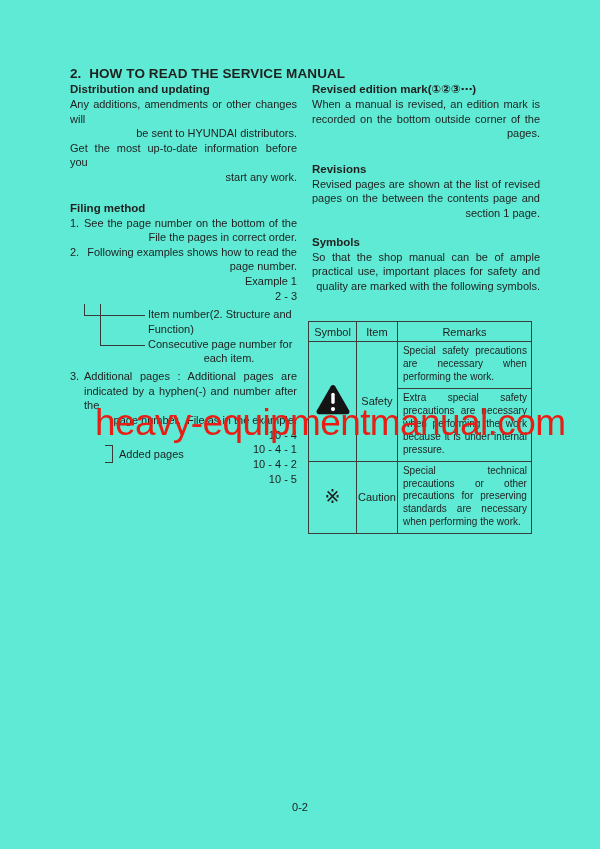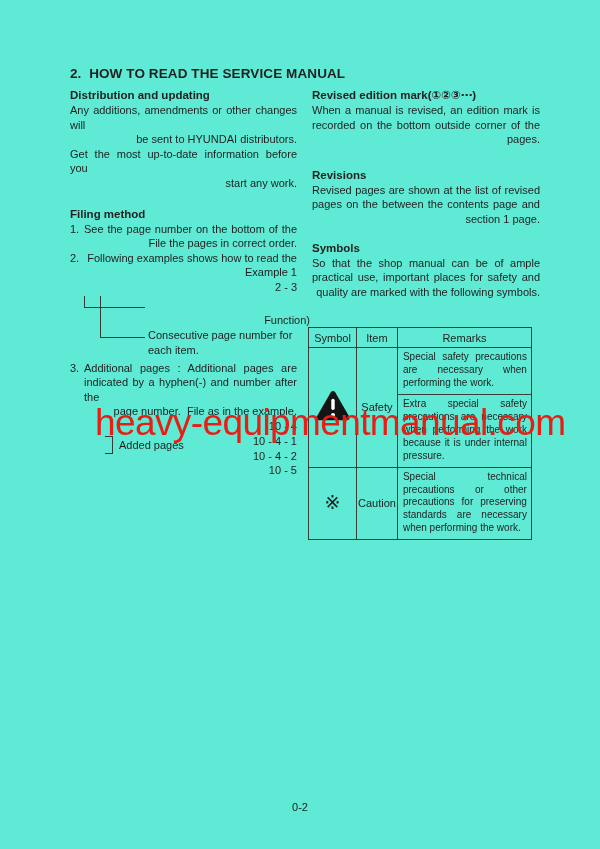--- a/index.html
+++ b/index.html
@@ -5,39 +5,39 @@
   html,body { margin:0; padding:0; background:#ffffff; }
   .page {
     position:relative; width:600px; height:849px; background:#5eead4;
     font-family:"Liberation Sans","DejaVu Sans",sans-serif; color:#1f1f1f;
     overflow:hidden;
   }
   .title {
     position:absolute; left:70px; top:66px;
     font-size:13.5px; font-weight:bold; white-space:pre; letter-spacing:0.1px;
   }
-  .col { position:absolute; top:88px; font-size:11px; line-height:14.6px; }
+  .col { position:absolute; top:82px; font-size:11px; line-height:14.6px; }
   .col-left  { left:70px;  width:227px; }
   .col-right { left:312px; width:228px; }
   .hd { font-weight:bold; font-size:11.5px; line-height:15px; }
   .ln { white-space:pre-wrap;text-align:right; }
   .ln.j { text-align:justify; text-align-last:justify; }
   .sp16 { margin-top:16px; }
   .sp21 { margin-top:21px; }
   .sp14 { margin-top:14px; }
   .li { position:relative; padding-left:14px; }
   .li .no { position:absolute; left:0; top:0; }
   
   .diagram { position:relative; height:66px; margin-left:14px; }
   .br-a { position:absolute; left:0;  top:1px; width:60px; height:11px;
           border-left:1px solid #3a3a3a; border-bottom:1px solid #3a3a3a; }
   .br-b { position:absolute; left:16px; top:1px; width:44px; height:41px;
           border-left:1px solid #3a3a3a; border-bottom:1px solid #3a3a3a; }
   .dlbl { position:absolute; left:64px; width:162px; white-space:nowrap; }
-  .dl1 { top:4px; } .dl2 { top:18.6px;text-align:right; } .dl3 { top:33.6px; } .dl4 { top:48.2px; }
+  .dl1 { top:4px; } .dl2 { top:18.6px; } .dl3 { top:33.6px; } .dl4 { top:48.2px;text-align:center; }
   
   .pagenums { position:relative; margin-left:3px; line-height:14.8px; }
   .ap-bracket { position:absolute; left:32px; top:17px; width:7px; height:16px;
           border-top:1px solid #3a3a3a; border-right:1px solid #3a3a3a; border-bottom:1px solid #3a3a3a; }
   .ap-label { position:absolute; left:46px; top:19px; }
   
   table.symtab { border-collapse:collapse; margin:28px 0 0 -4px; table-layout:fixed; }
   .symtab th, .symtab td { border:1px solid #3c3c3c;margin-left:8px; }
   .symtab th { font-size:11px; font-weight:normal; height:19px; padding:0; }
   .c-sym  { width:48px; }  .c-item { width:40px; } .c-rem { width:134px; }
@@ -73,27 +73,29 @@
 
     <div class="li">
       <span class="no">1.</span>
       <div class="ln j">See the page number on the bottom of the</div>
       <div class="ln">File the pages in correct order.</div>
     </div>
 
     <div class="li">
       <span class="no">2.</span>
       <div class="ln">Following examples shows how to read the</div>
+      <div class="ln">page number.</div>
       <div class="ln">Example 1</div>
       <div class="ln">2 - 3</div>
     </div>
 
     <div class="diagram">
       <span class="br-a"></span>
       <span class="br-b"></span>
+      <div class="dlbl dl1">Item number(2. Structure and</div>
       <div class="dlbl dl2">Function)</div>
       <div class="dlbl dl3">Consecutive page number for</div>
       <div class="dlbl dl4">each item.</div>
     </div>
 
     <div class="li">
       <span class="no">3.</span>
       <div class="ln j">Additional pages : Additional pages are</div>
       <div class="ln j">indicated by a hyphen(-) and number after the</div>
       <div class="ln">page number.  File as in the example.</div>

